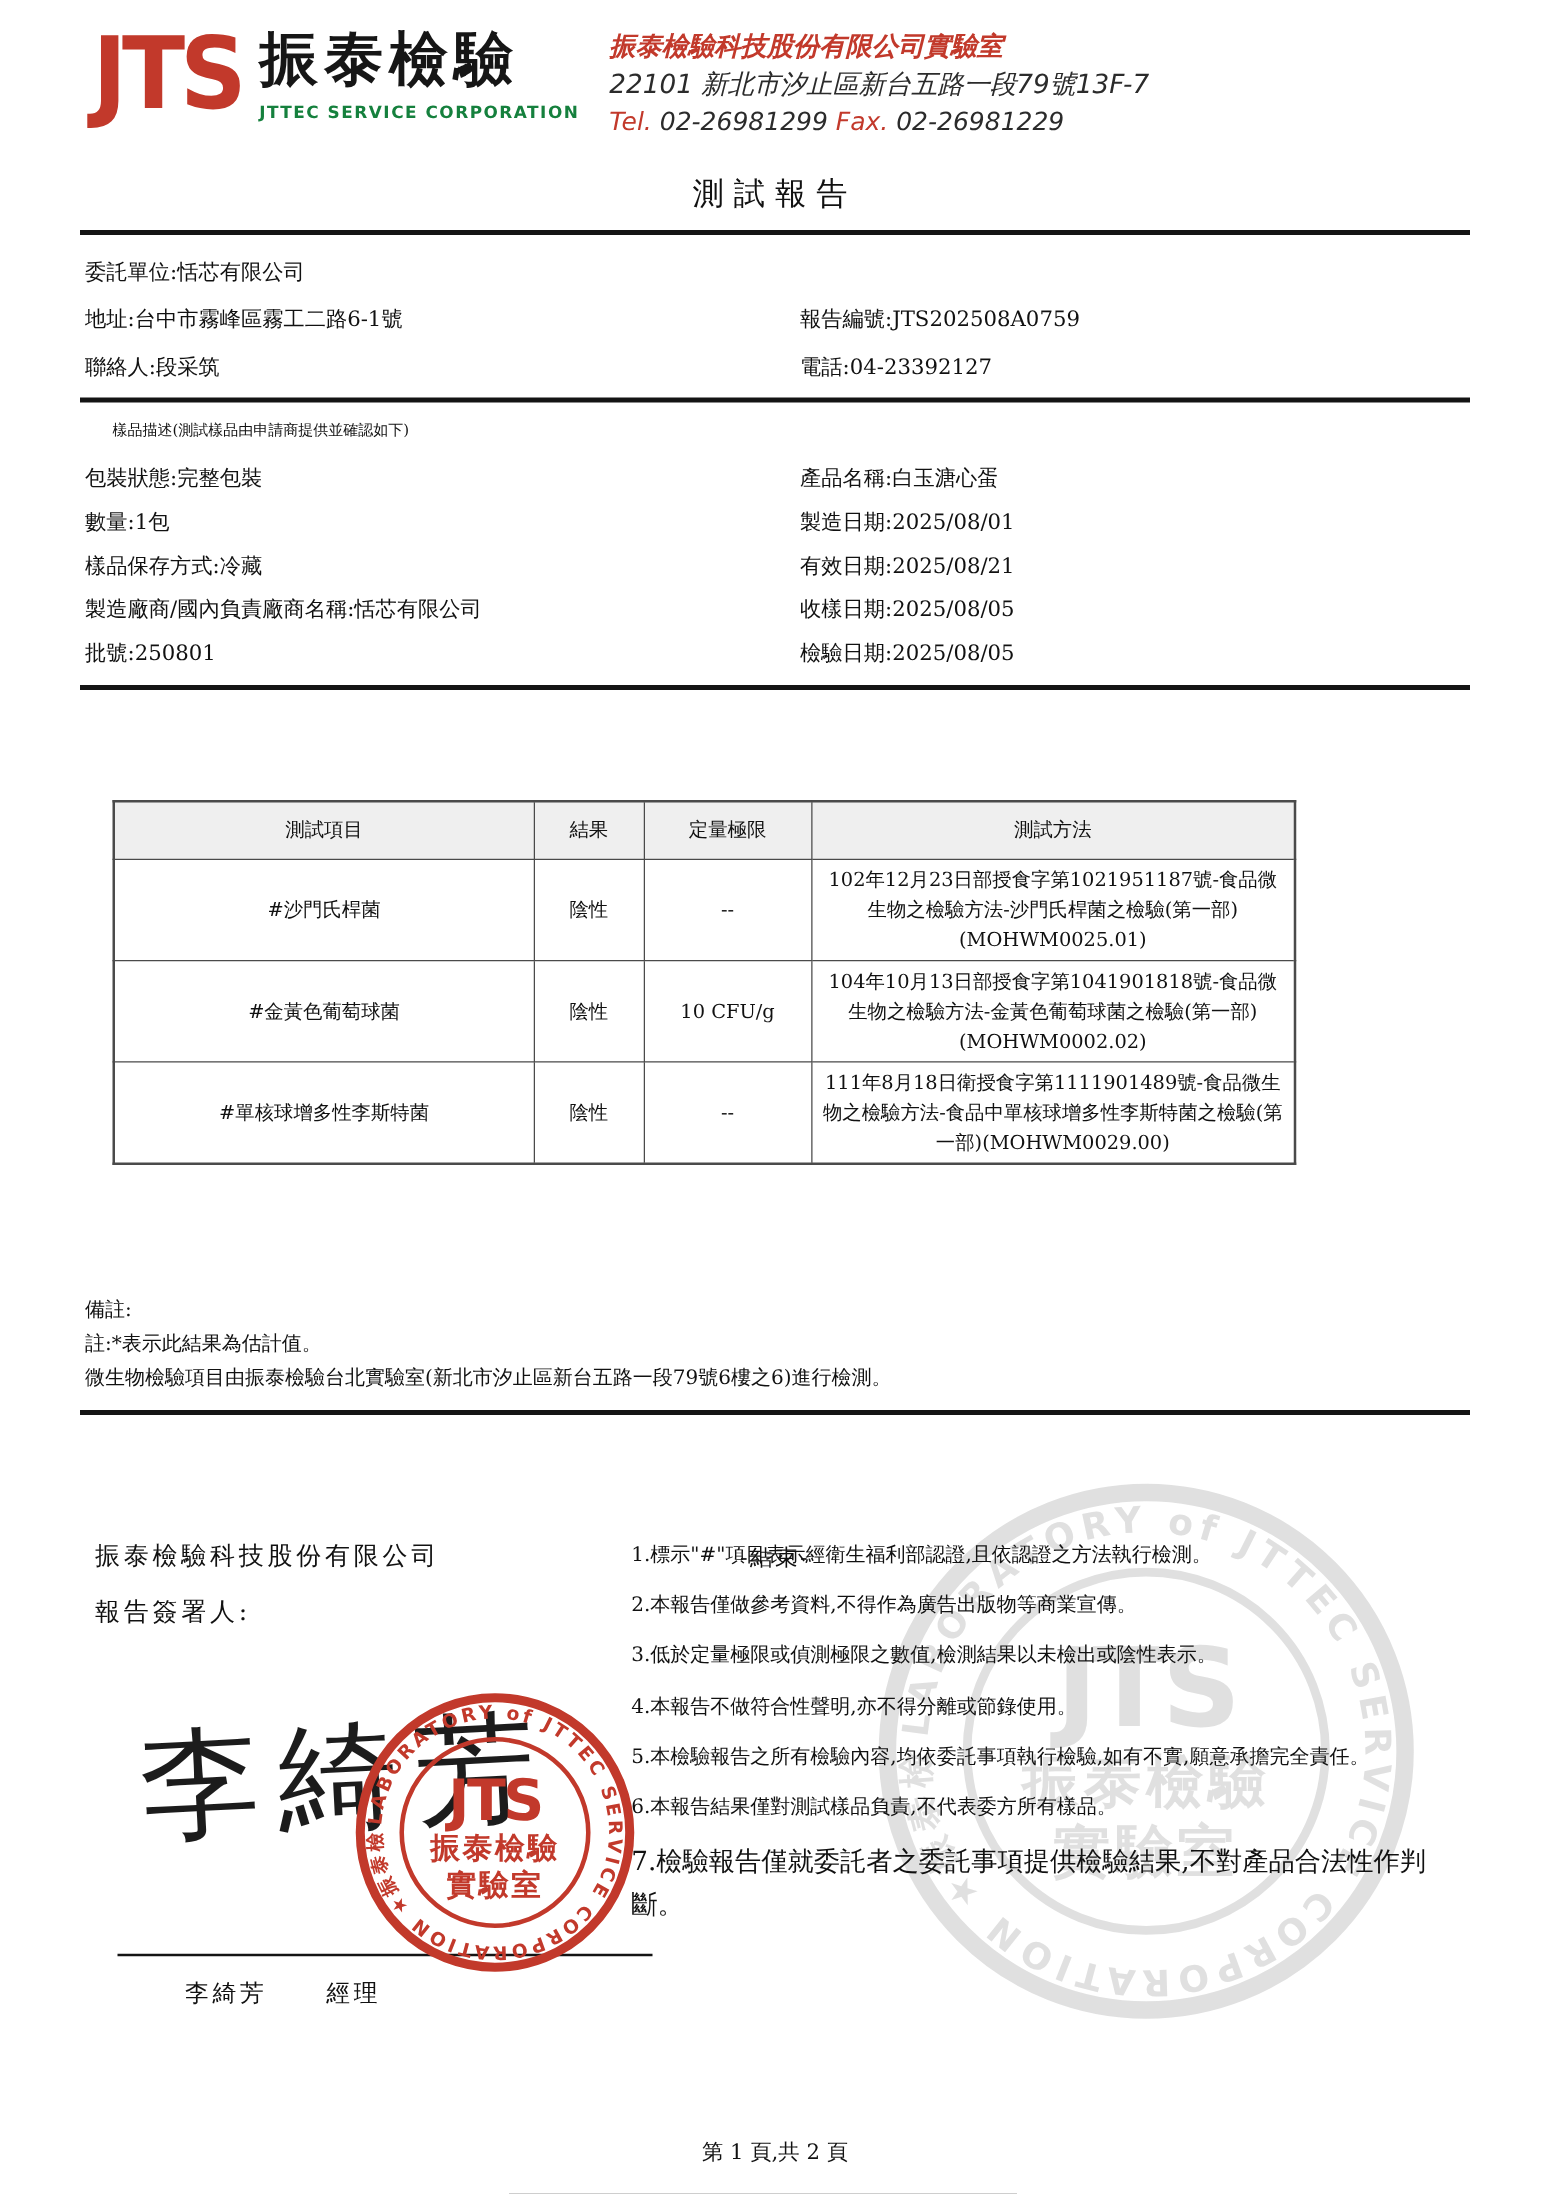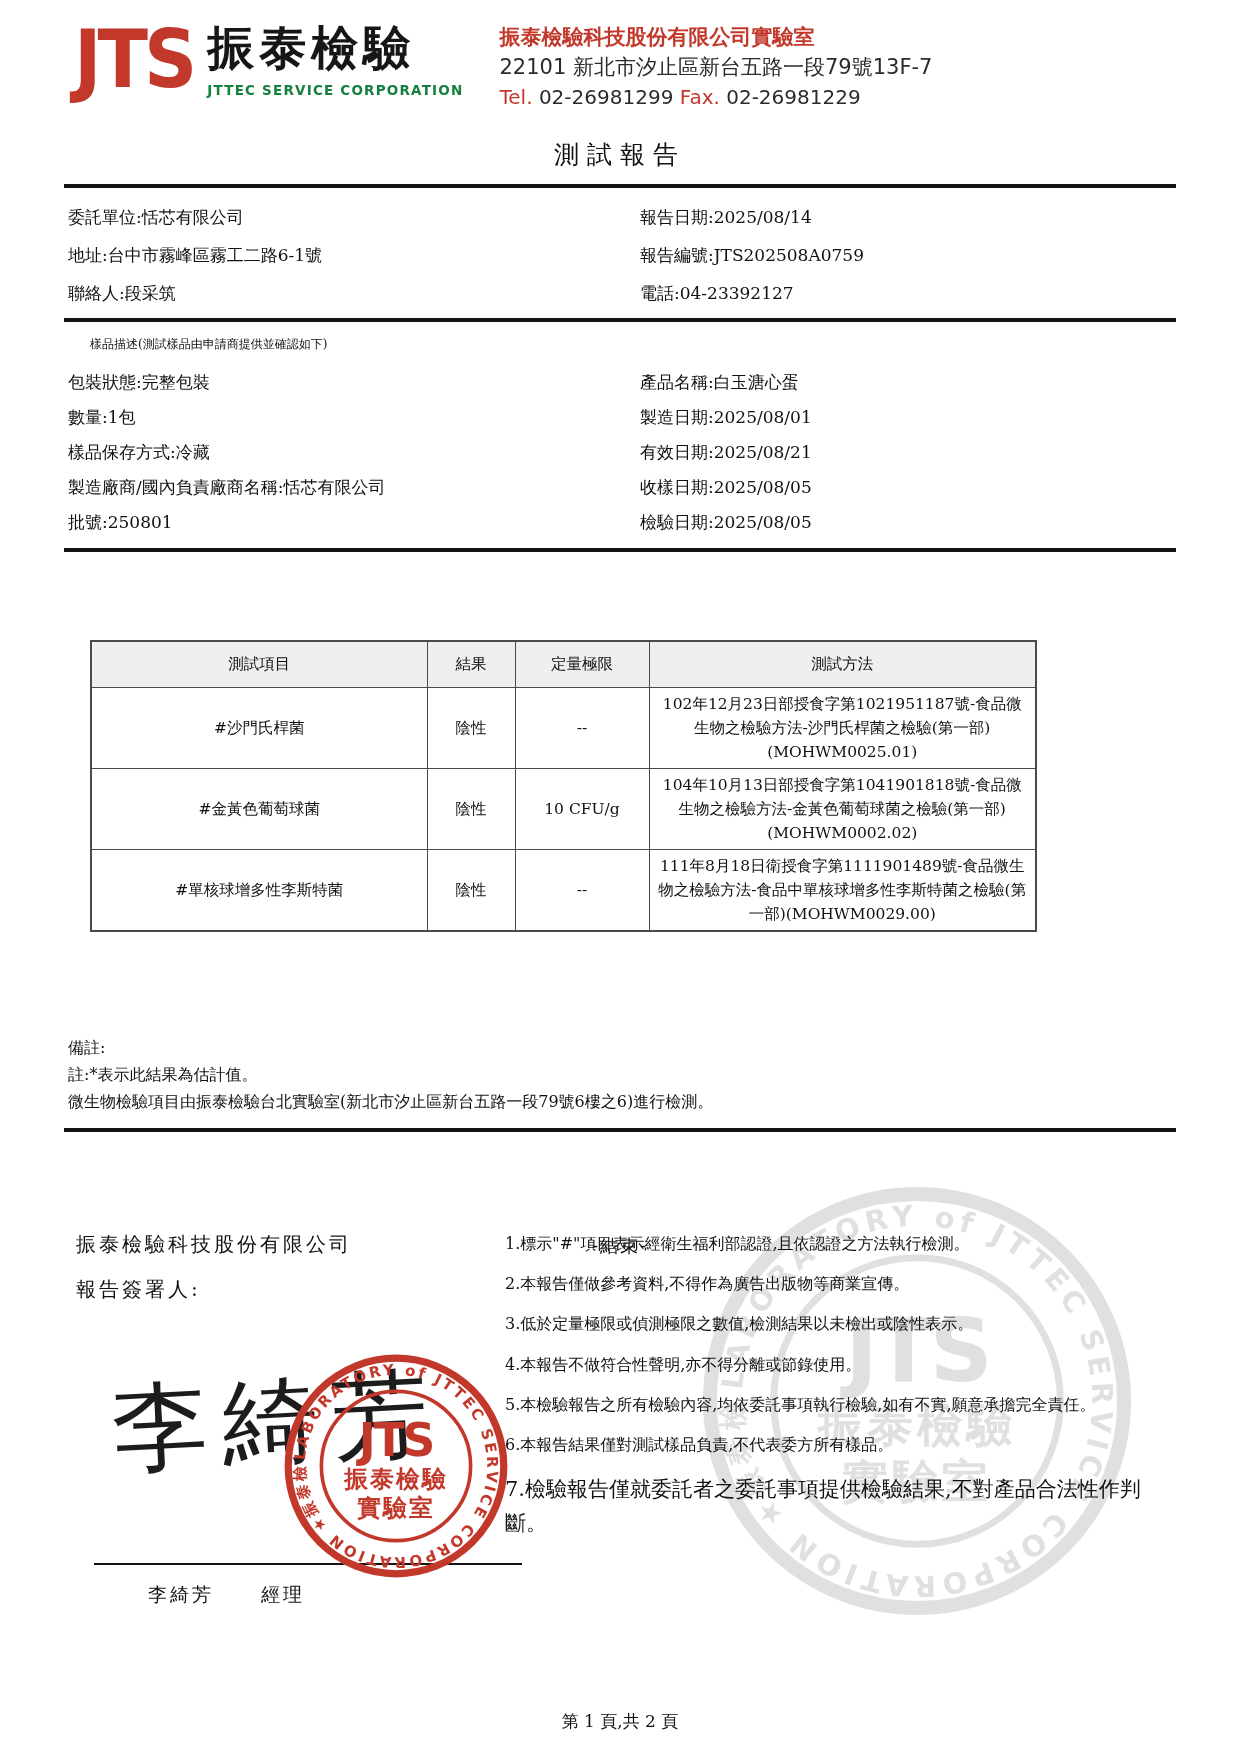--- a/index.html
+++ b/index.html
@@ -22,21 +22,21 @@
   .header{display:flex;align-items:flex-start;padding:16px 60px 0 74px;}
   .logo-jts{
     font-family:"DejaVu Sans", sans-serif;
     font-weight:900;font-size:74px;line-height:86px;
     color:var(--red);letter-spacing:-4px;
     transform:scaleY(1.08);
   }
   .brand-block{margin-left:14px;margin-top:4px;}
   .brand-cn{font-family:"DejaVu Sans", sans-serif;font-weight:900;font-size:47px;line-height:56px;letter-spacing:5px;color:#161616;}
   .brand-en{font-family:"DejaVu Sans", sans-serif;font-weight:700;font-size:13.5px;letter-spacing:1.2px;color:#15803d;margin-top:6px;}
-  .header-right{margin-left:36px;margin-top:6px;font-family:"DejaVu Sans", sans-serif;}
+  .header-right{margin-left:24px;margin-top:6px;font-family:"DejaVu Sans", sans-serif;font-style:italic;}
   .lab-name{color:var(--red);font-weight:700;font-size:21px;line-height:30px;}
   .lab-address{color:#2b2b2b;font-size:21px;line-height:30px;}
   .lab-telfax{color:#2b2b2b;font-size:20px;line-height:30px;}
   .lab-telfax .rlabel{color:var(--red);}
 
   
   .doc-title{text-align:center;font-size:25px;letter-spacing:8px;margin-top:26px;font-weight:400;}
   .rule{height:4px;background:#141414;margin:0 64px;}
   .rule-1{margin-top:13px;}
   .rule-2{margin-top:6px;}
@@ -126,21 +126,20 @@
       </div>
     </div>
   </div>
 
   <div class="doc-title">測試報告</div>
   <div class="rule rule-1"></div>
 
   <div class="info-grid">
     <div class="info-row">
       <span>委託單位:恬芯有限公司</span>
-      <span>報告日期:2025/08/14</span>
     </div>
     <div class="info-row">
       <span>地址:台中市霧峰區霧工二路6-1號</span>
       <span>報告編號:JTS202508A0759</span>
     </div>
     <div class="info-row">
       <span>聯絡人:段采筑</span>
       <span>電話:04-23392127</span>
     </div>
   </div>

